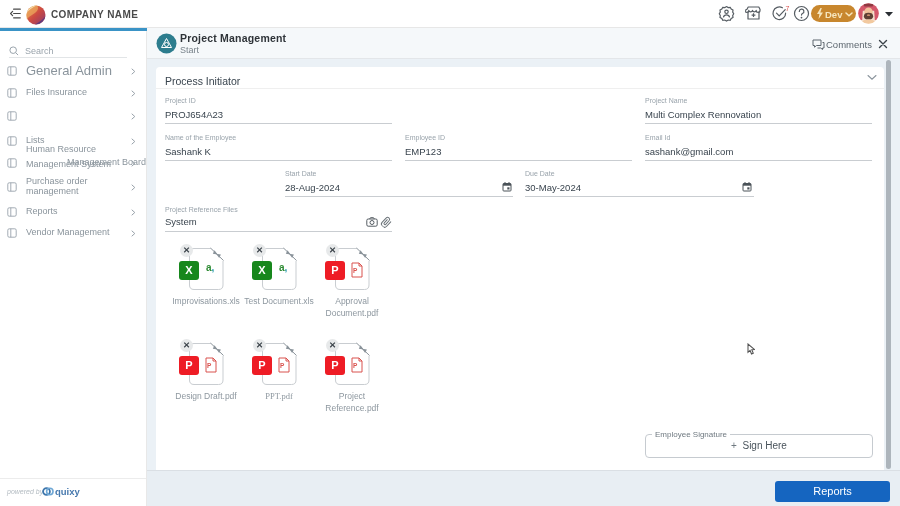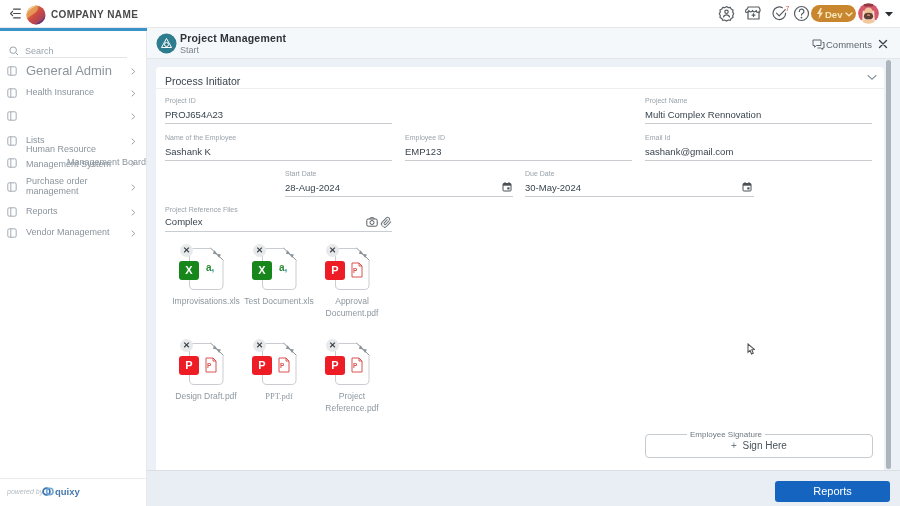--- a/index.html
+++ b/index.html
@@ -27,21 +27,21 @@
 .flabel { position:absolute; font-size:7px; color:#99A3AB; }
 .fvalue { position:absolute; font-size:9.5px; color:#39444E; }
 .fline  { position:absolute; height:1px; background:#C9CDD1; }
 .fx { position:absolute; width:13px; height:13px; border-radius:50%; background:#E7E9EA; color:#3A4249; font-size:8.5px; font-weight:bold; line-height:13px; text-align:center; }
 .fsq { position:absolute; width:20px; height:19px; border-radius:3px; color:#fff; font-weight:bold; font-size:11px; text-align:center; line-height:19px; }
 .fsq.green { background:#17871C; }
 .fsq.red { background:#EE1C25; }
 .fname { position:absolute; font-size:8.5px; color:#8D979F; text-align:center; line-height:12px; width:90px; }
 
 #sigbox { left:645px; top:434px; width:228px; height:24px; border:1px solid #C6CBD0; border-radius:4px; }
-#siglegend { left:652px; top:429.5px; font-size:8px; color:#6F7980; background:#fff; padding:0 3px;margin-left:35px; }
+#siglegend { left:652px; top:429.5px; font-size:8px; color:#6F7980; background:#fff; padding:0 3px; }
 #sigtext { left:645px; top:440px; width:228px; text-align:center; font-size:10px; color:#4A545C; }
 
 #footer { left:147px; top:470px; width:753px; height:36px; background:#E8EEF3; border-top:1px solid #DADFE4; }
 #submit { left:775px; top:481px; width:115px; height:21px; background:#1565C0; border-radius:3px; color:#fff; font-size:11px; text-align:center; line-height:21px; }
 #scrollthumb { left:886px; top:60px; width:5px; height:409px; background:#ADB5BC; border-radius:3px; }
 </style>
 </head>
 <body>
 
 <div id="topbar" class="abs"></div>
@@ -141,21 +141,21 @@
 <div class="abs" style="left:26px;top:66.4px;font-size:13px;color:#8A949C;line-height:9.8px;">General Admin</div>
 <svg class="abs" style="left:131px;top:68.0px" width="5" height="7" viewBox="0 0 5 7">
     <path d="M1 1 L3.8 3.5 L1 6" stroke="#98A2AA" stroke-width="1" fill="none" stroke-linecap="round"></path>
   </svg>
 <svg class="abs" style="left:7px;top:88.2px" width="10" height="10" viewBox="0 0 10 10">
     <g stroke="#99A3AB" stroke-width=".9" fill="none">
       <rect x=".8" y=".8" width="8.4" height="8.4" rx="1.4"></rect>
       <path d="M3.8 .8 L3.8 9.2"></path>
     </g>
   </svg>
-<div class="abs" style="left:26px;top:88.3px;font-size:9px;color:#8A949C;line-height:9.8px;">Health Insurance</div>
+<div class="abs" style="left:26px;top:88.3px;font-size:9px;color:#8A949C;line-height:9.8px;">Files Insurance</div>
 <svg class="abs" style="left:131px;top:89.9px" width="5" height="7" viewBox="0 0 5 7">
     <path d="M1 1 L3.8 3.5 L1 6" stroke="#98A2AA" stroke-width="1" fill="none" stroke-linecap="round"></path>
   </svg>
 <svg class="abs" style="left:7px;top:111.2px" width="10" height="10" viewBox="0 0 10 10">
     <g stroke="#99A3AB" stroke-width=".9" fill="none">
       <rect x=".8" y=".8" width="8.4" height="8.4" rx="1.4"></rect>
       <path d="M3.8 .8 L3.8 9.2"></path>
     </g>
   </svg>
 <div class="abs" style="left:26px;top:106.4px;font-size:9px;color:#8A949C;line-height:15px;margin-top:36px;">Human Resource<br>Management System</div>
@@ -283,21 +283,21 @@
 <svg class="abs cal" style="left:742px;top:181px" width="10" height="11" viewBox="0 0 10 11">
     <g stroke="#4A5258" stroke-width="1" fill="none">
       <rect x="1" y="2.5" width="8" height="7.5" rx="0.8"></rect>
       <path d="M3 1 L3 2.5 M7 1 L7 2.5"></path>
     </g>
     <rect x="1" y="2.5" width="8" height="2.2" fill="#4A5258"></rect>
     <rect x="5.3" y="6.3" width="2.2" height="2.2" fill="#4A5258"></rect>
   </svg>
 
 <div class="flabel" style="left:165px;top:205.5px;">Project Reference Files</div>
-<div class="fvalue" style="left:165px;top:216px;">Complex</div>
+<div class="fvalue" style="left:165px;top:216px;">System</div>
 <div class="fline" style="left:165px;top:230.5px;width:227px;"></div>
 <svg class="abs" style="left:366px;top:217px" width="12" height="10" viewBox="0 0 12 10">
     <g stroke="#555C62" stroke-width="1" fill="none">
       <rect x=".8" y="2" width="10.4" height="7.2" rx="1.4"></rect>
       <path d="M3.6 2 L4.5 .7 L7.5 .7 L8.4 2"></path>
       <circle cx="6" cy="5.5" r="2"></circle>
     </g>
   </svg>
 <svg class="abs" style="left:382px;top:216px;transform:rotate(43deg);" width="9" height="12" viewBox="0 0 9 12">
     <path d="M7.5 3 L7.5 9 a3 3 0 0 1 -6 0 L1.5 3.4 a2 2 0 0 1 4 0 L5.5 8.2 a1 1 0 0 1 -2 0 L3.5 3.8" stroke="#6A7278" stroke-width="1" fill="none" stroke-linecap="round"></path>

